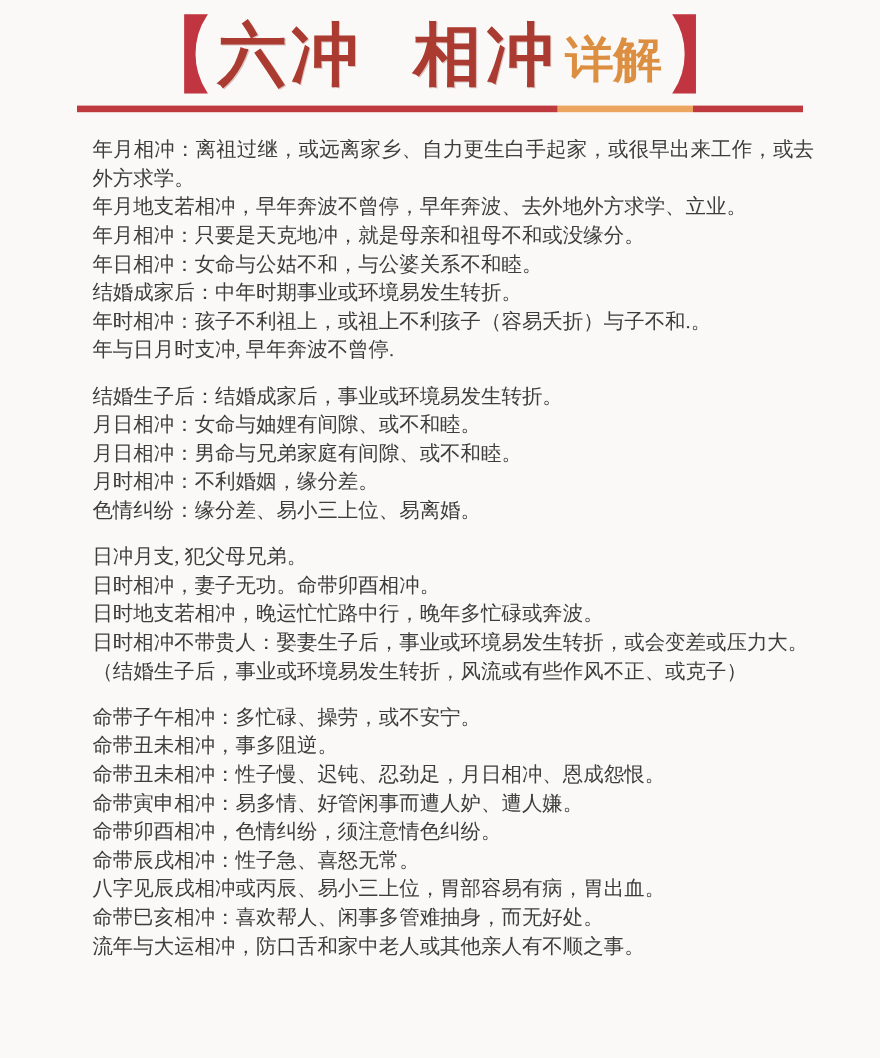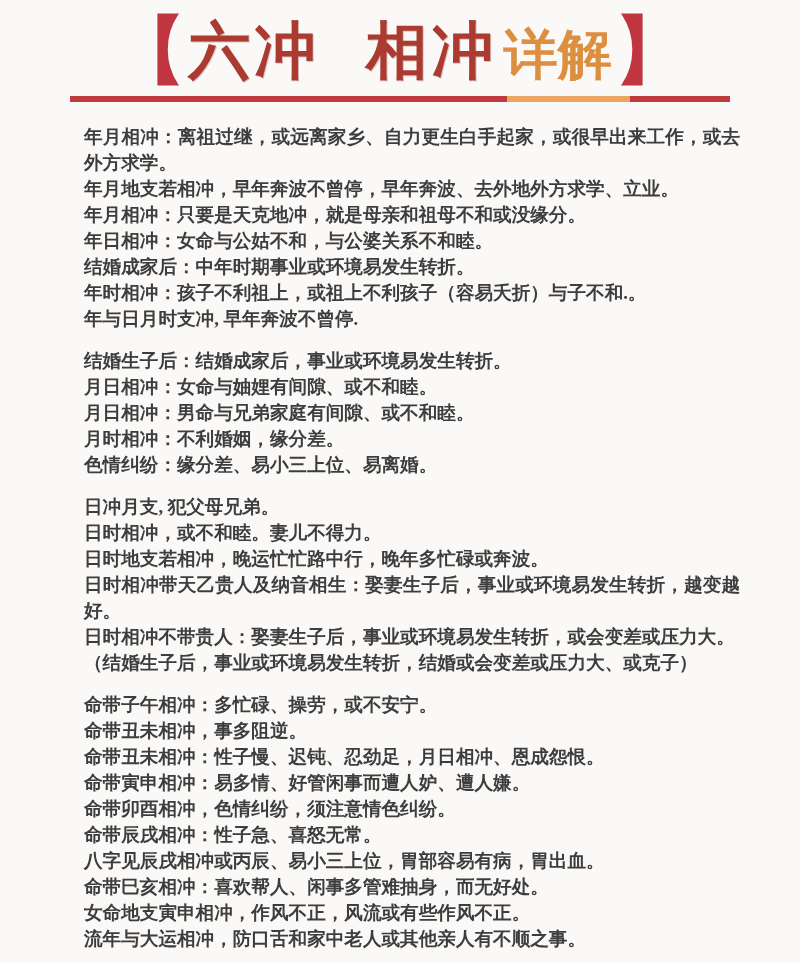--- a/index.html
+++ b/index.html
@@ -44,21 +44,21 @@
   .title-main{
     font-size:62px;
     font-weight:bold;
     color:var(--title-red);
     letter-spacing:4px;
     word-spacing:26px;
     text-shadow:1px 1px 0 rgba(120,30,25,.25);
     text-align:center;
   }
   .title-highlight{
-    font-size:54px;
+    font-size:44px;
     font-weight:bold;
     color:var(--highlight-orange);
     margin-left:6px;
     position:relative;
     top:4px;
   }
   .underline{
     width:660px;
     height:6px;
     margin:8px auto 0;
@@ -72,21 +72,21 @@
   .content{
     margin:22px 56px 0 84px;
     width:656px;
     color:var(--body-text);
     font-size:18.6px;
     line-height:26px;
     text-align:justify;
   }
   .section + .section{margin-top:16px;}
   .line{
-    font-weight:700;
+    font-weight:400;
   }
 </style>
 </head>
 <body>
 
 <div class="page">
 
   <header class="title-wrap">
     <div class="title-line">
       <span class="bracket left">【</span>
@@ -113,33 +113,31 @@
       </div>
       <div class="section">
         <p class="line">结婚生子后：结婚成家后，事业或环境易发生转折。</p>
         <p class="line">月日相冲：女命与妯娌有间隙、或不和睦。</p>
         <p class="line">月日相冲：男命与兄弟家庭有间隙、或不和睦。</p>
         <p class="line">月时相冲：不利婚姻，缘分差。</p>
         <p class="line">色情纠纷：缘分差、易小三上位、易离婚。</p>
       </div>
       <div class="section">
         <p class="line">日冲月支, 犯父母兄弟。</p>
-        <p class="line">日时相冲，或不和睦。妻儿不得力。</p>
+        <p class="line">日时相冲，妻子无功。命带卯酉相冲。</p>
         <p class="line">日时地支若相冲，晚运忙忙路中行，晚年多忙碌或奔波。</p>
-        <p class="line">日时相冲带天乙贵人及纳音相生：娶妻生子后，事业或环境易发生转折，越变越好。</p>
         <p class="line">日时相冲不带贵人：娶妻生子后，事业或环境易发生转折，或会变差或压力大。</p>
-        <p class="line">（结婚生子后，事业或环境易发生转折，结婚或会变差或压力大、或克子）</p>
+        <p class="line">（结婚生子后，事业或环境易发生转折，风流或有些作风不正、或克子）</p>
       </div>
       <div class="section">
         <p class="line">命带子午相冲：多忙碌、操劳，或不安宁。</p>
         <p class="line">命带丑未相冲，事多阻逆。</p>
         <p class="line">命带丑未相冲：性子慢、迟钝、忍劲足，月日相冲、恩成怨恨。</p>
         <p class="line">命带寅申相冲：易多情、好管闲事而遭人妒、遭人嫌。</p>
         <p class="line">命带卯酉相冲，色情纠纷，须注意情色纠纷。</p>
         <p class="line">命带辰戌相冲：性子急、喜怒无常。</p>
         <p class="line">八字见辰戌相冲或丙辰、易小三上位，胃部容易有病，胃出血。</p>
         <p class="line">命带巳亥相冲：喜欢帮人、闲事多管难抽身，而无好处。</p>
-        <p class="line">女命地支寅申相冲，作风不正，风流或有些作风不正。</p>
         <p class="line">流年与大运相冲，防口舌和家中老人或其他亲人有不顺之事。</p>
       </div>
     </main>
 
 </div>
 
 </body></html>

